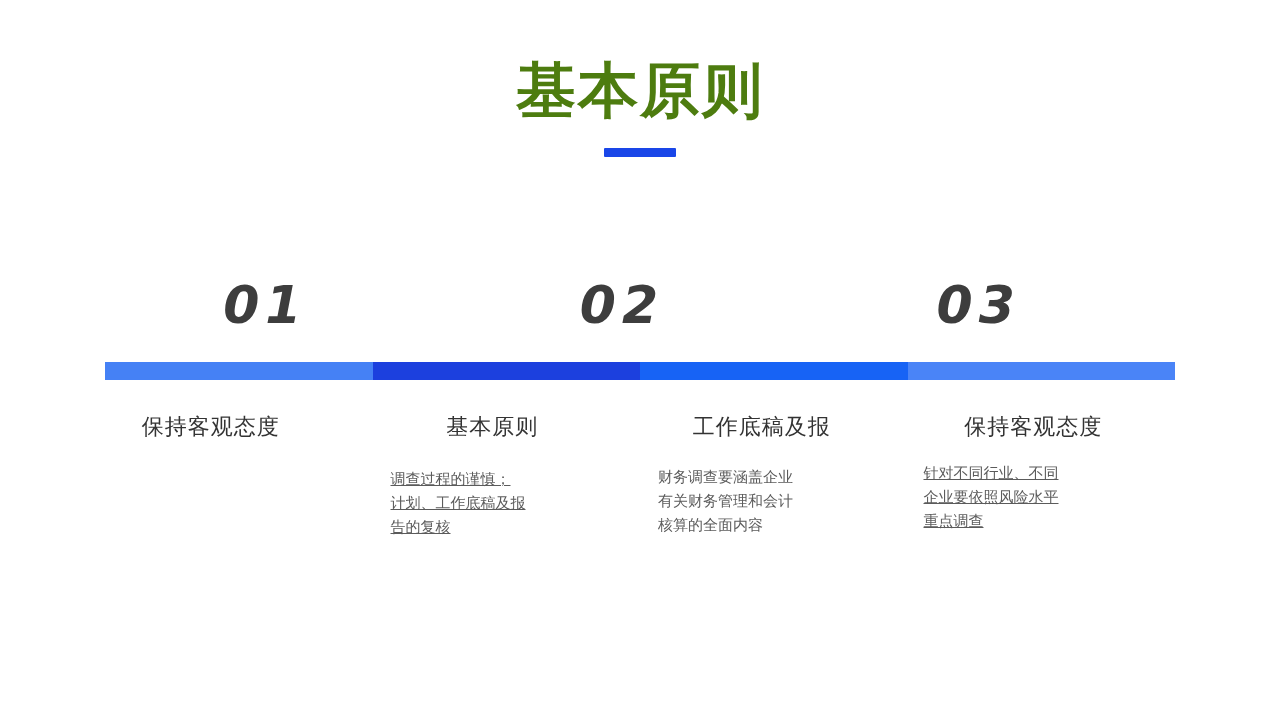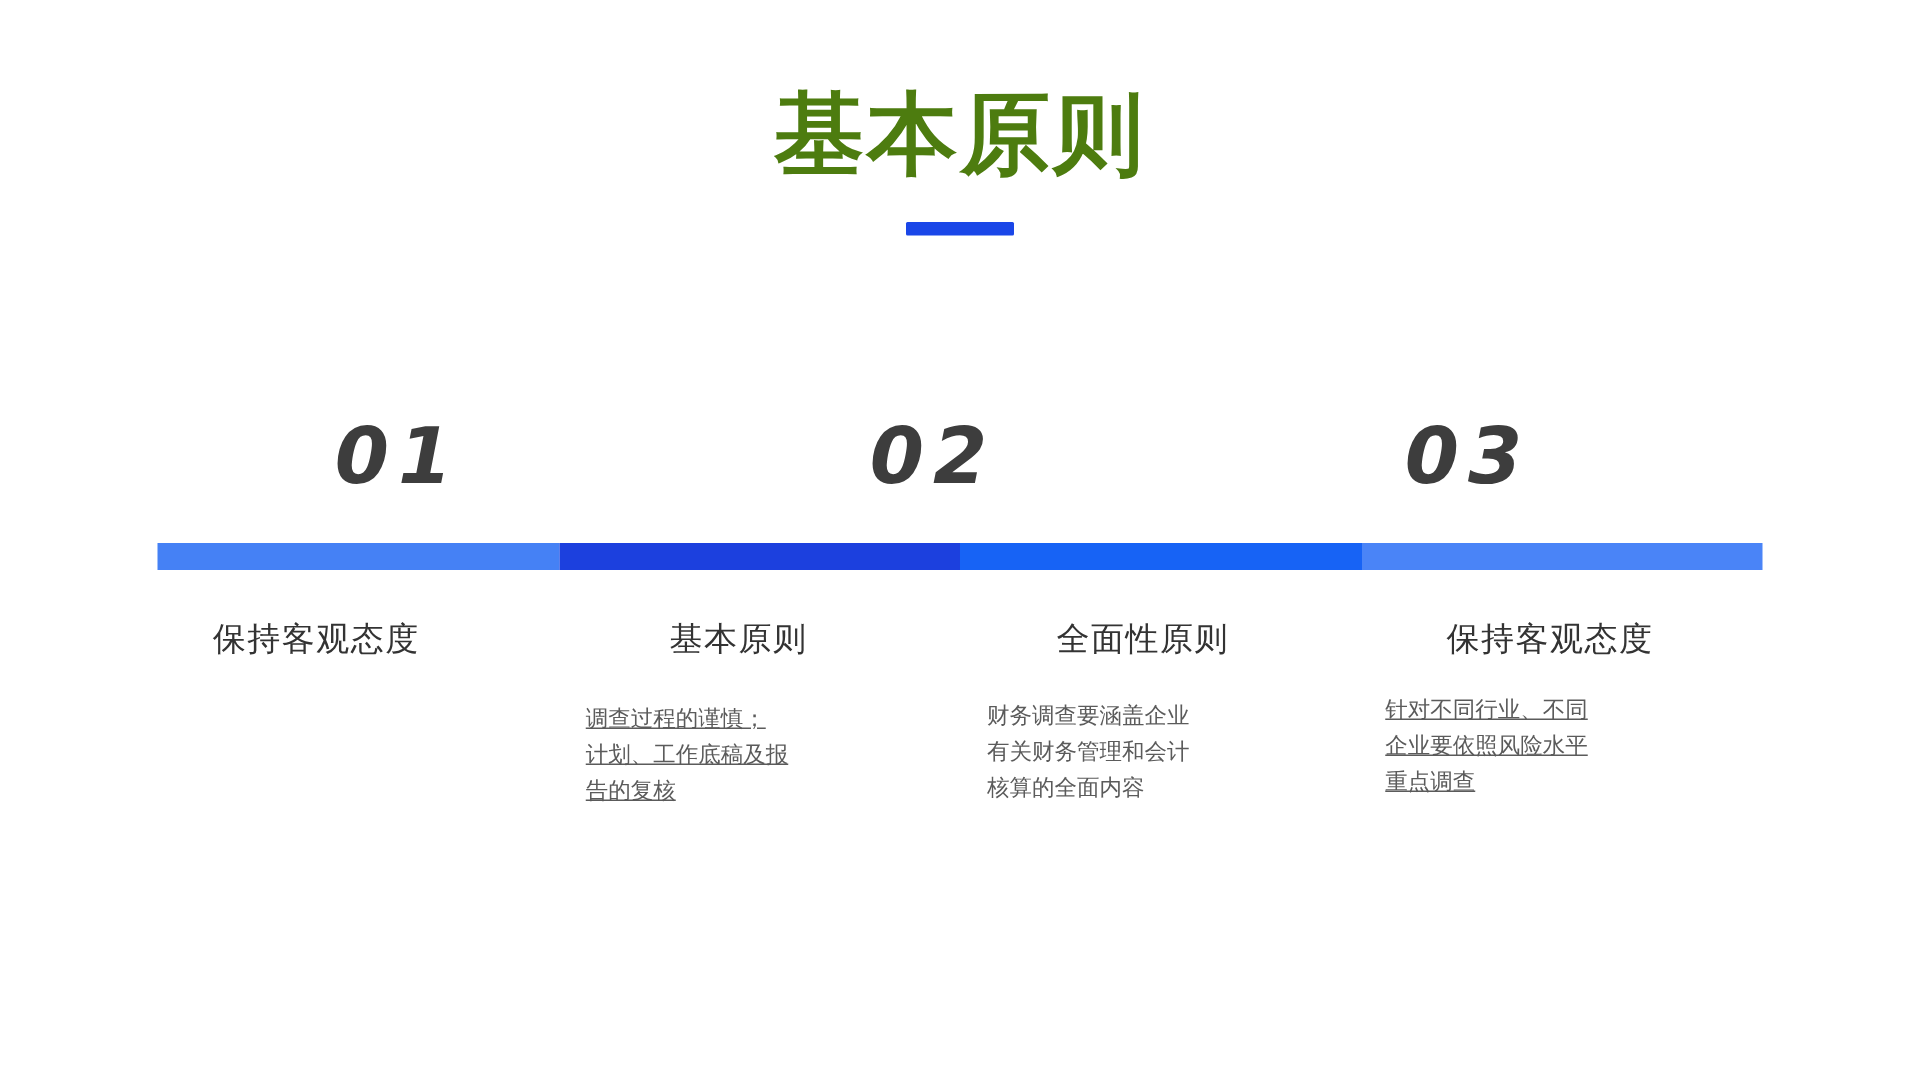--- a/index.html
+++ b/index.html
@@ -149,21 +149,21 @@
   <div class="col col-1">
     <div class="col-heading">保持客观态度</div>
   </div>
   <div class="col col-2">
     <div class="col-heading">基本原则</div>
     <div class="col-body">调查过程的谨慎；
 计划、工作底稿及报
 告的复核</div>
   </div>
   <div class="col col-3">
-    <div class="col-heading">全面性原则</div>
+    <div class="col-heading">工作底稿及报</div>
     <div class="col-body">财务调查要涵盖企业
 有关财务管理和会计
 核算的全面内容</div>
   </div>
   <div class="col col-4">
     <div class="col-heading">保持客观态度</div>
     <div class="col-body">针对不同行业、不同
 企业要依照风险水平
 重点调查</div>
   </div>

